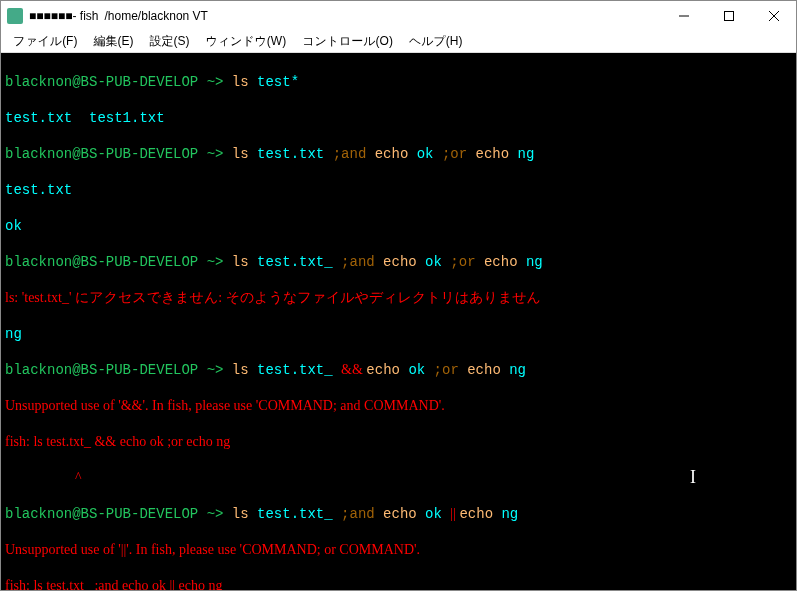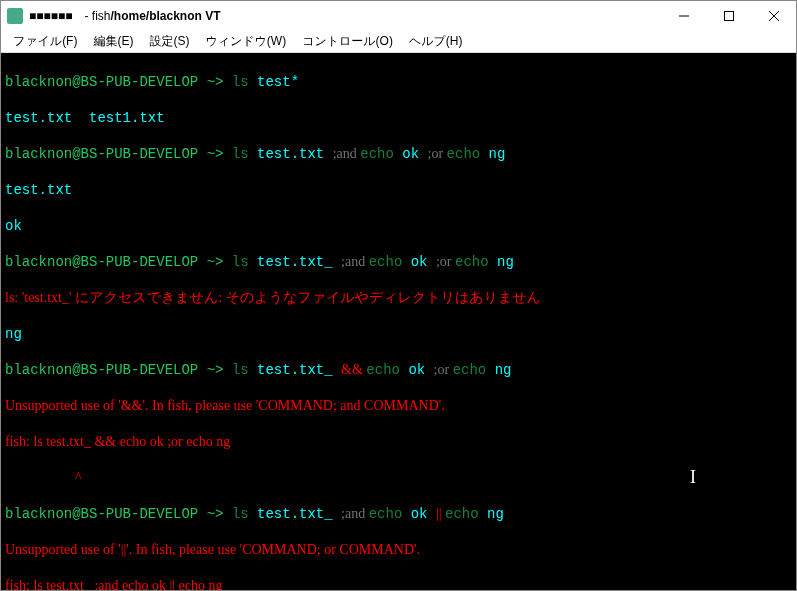--- a/index.html
+++ b/index.html
@@ -70,43 +70,43 @@
       white-space: pre;
     }
     .terminal::-webkit-scrollbar { width: 16px; }
     .terminal::-webkit-scrollbar-track { background: #f0f0f0; }
     .terminal::-webkit-scrollbar-thumb { background: #c0c0c0; border: 1px solid #a0a0a0; }
     .terminal::-webkit-scrollbar-button {
       background: #f0f0f0; height: 16px; border: 1px solid #a0a0a0;
     }
     .c-green { color: #22c55e; }
     .c-cyan { color: #00ffff; }
-    .c-blue { color: #737373; font-family: Liberation Serif, serif; }
+    .c-blue { color: #a16207; }
     .c-red { color: #ff0000; font-family: Liberation Serif, serif; }
-    .c-white { color: #15803d; }
+    .c-white { color: #fdba74; }
     .ibeam-cursor {
       position: absolute;
       right: 100px;
       top: 415px;
       color: #fff;
       font-size: 18px;
       font-family: serif;
     }
     .line { white-space: pre; }
   </style>
 </head>
 <body>
 
 <div class="window">
 
   <div class="titlebar">
     <div class="app-icon"></div>
     <span class="title-text">■■■■■■</span>
-    <span class="title-text" style="margin-left:12px;">- fish</span>
-    <span class="title-text" style="margin-left:0;font-weight:bold;">/home/blacknon VT</span>
+    <span class="title-text" style="margin-left:0;">- fish</span>
+    <span class="title-text" style="margin-left:6px;">/home/blacknon VT</span>
     <div class="spacer"></div>
     <div class="winbtn">
       <svg viewBox="0 0 10 10">
           <line x1="0" y1="5" x2="10" y2="5" stroke="#000" stroke-width="1"></line>
         </svg>
     </div>
     <div class="winbtn">
       <svg viewBox="0 0 10 10">
           <rect x="0.5" y="0.5" width="9" height="9" fill="none" stroke="#000" stroke-width="1"></rect>
         </svg>

